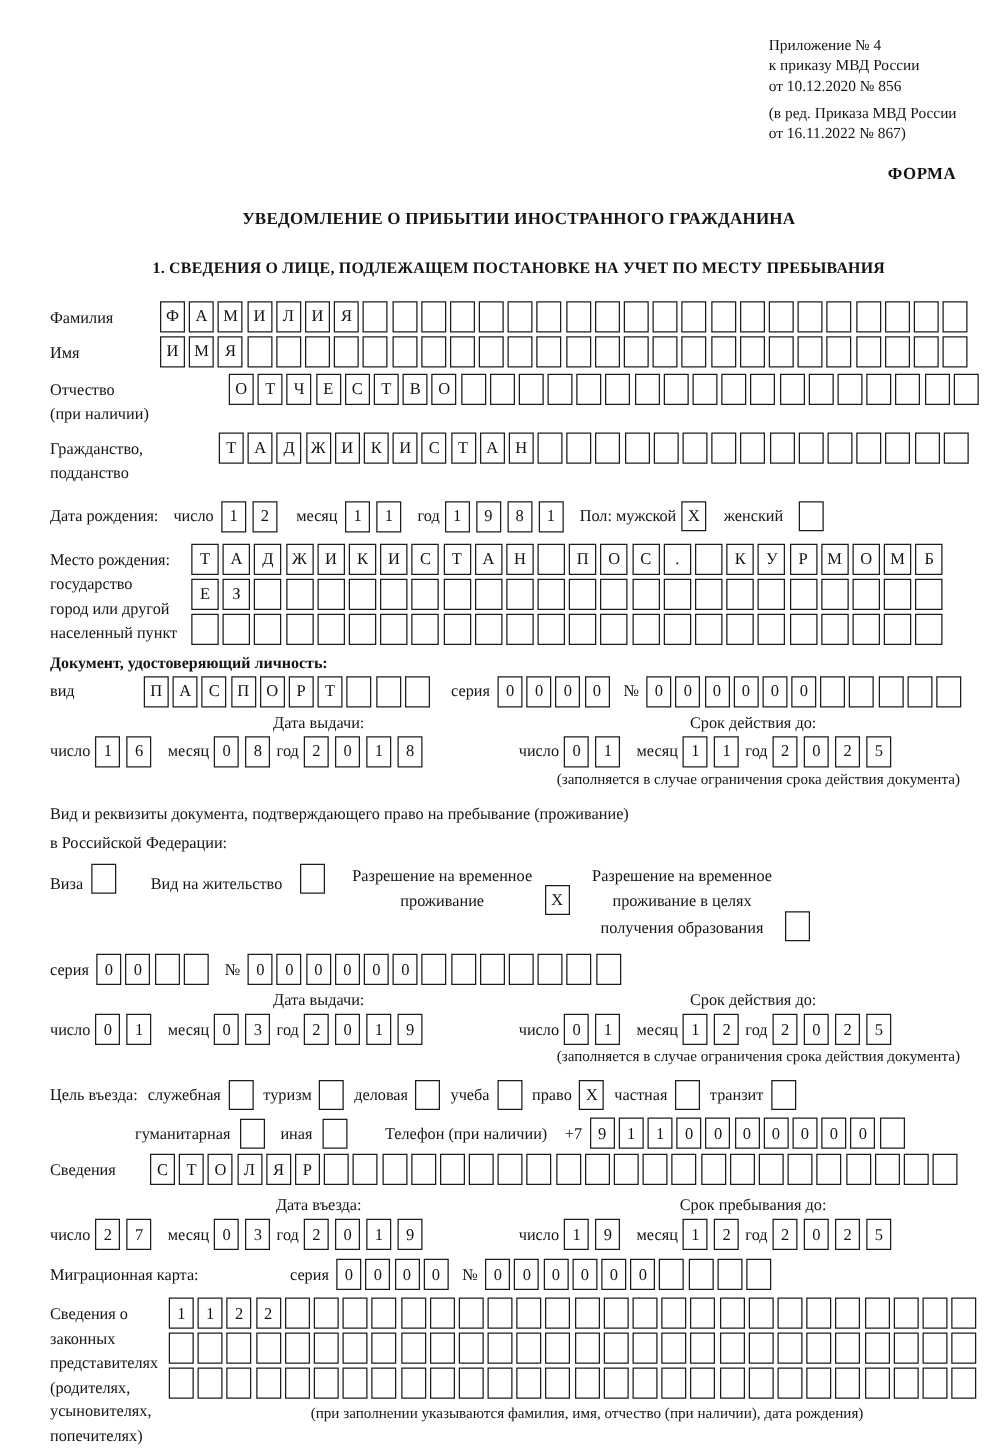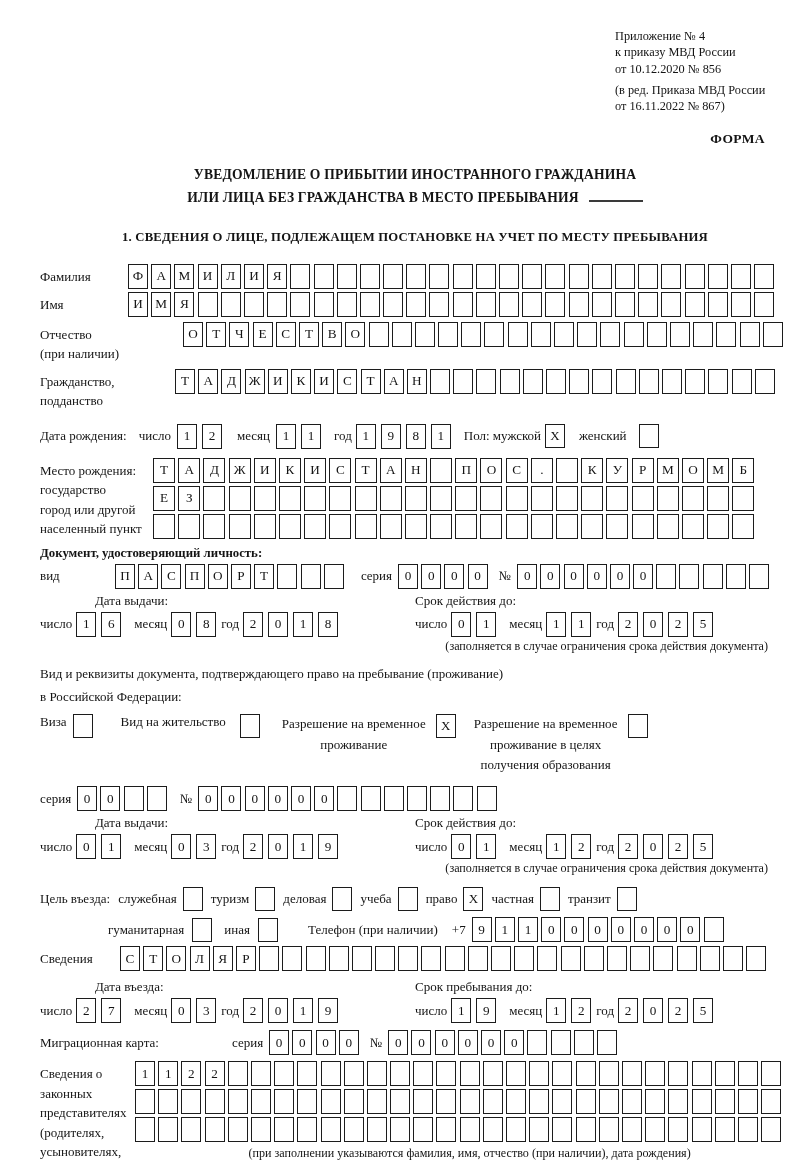--- a/index.html
+++ b/index.html
@@ -31,30 +31,30 @@
 
   .inline-row{display:flex;align-items:center;}
   .mr4{margin-right:4px;} .mr6{margin-right:6px;} .mr8{margin-right:8px;}
   .mr10{margin-right:10px;} .mr12{margin-right:12px;} .mr14{margin-right:14px;}
   .mr30{margin-right:30px;} .mr55{margin-right:55px;}
 
   .doc-heading{font-weight:bold;margin-top:4px;font-size:12.8px;}
   .dates-grid{display:flex;margin-top:4px;}
   .dcol-l{flex:none;width:375px;}
   .dcol-r{flex:1;}
-  .dhead{margin-bottom:3px;}
+  .dhead{text-align:center;margin-bottom:3px;}
   .dhead-l{padding-left:55px;}
   .dline{display:flex;align-items:center;}
   .dlbl{margin-right:4px;}
   .dboxes{display:flex;}
   .gap-my{margin-left:8px;}
   .note-right{text-align:right;padding-right:22px;font-size:12.1px;margin-top:2px;}
   .intro{margin-top:8px;line-height:1.8;}
   .visa-row{display:flex;align-items:flex-start;margin-top:5px;}
-  .opt{display:flex;align-items:flex-start;}
+  .opt{display:flex;align-items:flex-end;}
   .optlines{text-align:center;line-height:1.6;}
   .rep-row{display:flex;align-items:flex-start;margin-top:6px;}
   .rep-note{font-size:12.1px;margin-top:4px;text-align:center;padding-left:20px;}
 </style>
 </head>
 <body>
 
 <div class="page">
 
   <div class="appendix">
@@ -62,21 +62,20 @@
     <div>к приказу МВД России</div>
     <div>от 10.12.2020 № 856</div>
     <div class="mt4">(в ред. Приказа МВД России</div>
     <div>от 16.11.2022 № 867)</div>
   </div>
 
   <div class="forma">ФОРМА</div>
 
   <div class="title">
     <div>УВЕДОМЛЕНИЕ О ПРИБЫТИИ ИНОСТРАННОГО ГРАЖДАНИНА</div>
-    <div><span>ИЛИ ЛИЦА БЕЗ ГРАЖДАНСТВА В МЕСТО ПРЕБЫВАНИЯ</span><span class="title-underline"></span></div>
   </div>
 
   <div class="section-title">1. СВЕДЕНИЯ О ЛИЦЕ, ПОДЛЕЖАЩЕМ ПОСТАНОВКЕ НА УЧЕТ ПО МЕСТУ ПРЕБЫВАНИЯ</div>
 
   <div class="char-row" style="margin-top:19px;">
     <span class="lbl w88">Фамилия</span>
     <span class="boxes">
         <span class="cb">Ф</span>
         <span class="cb">А</span>
         <span class="cb">М</span>

